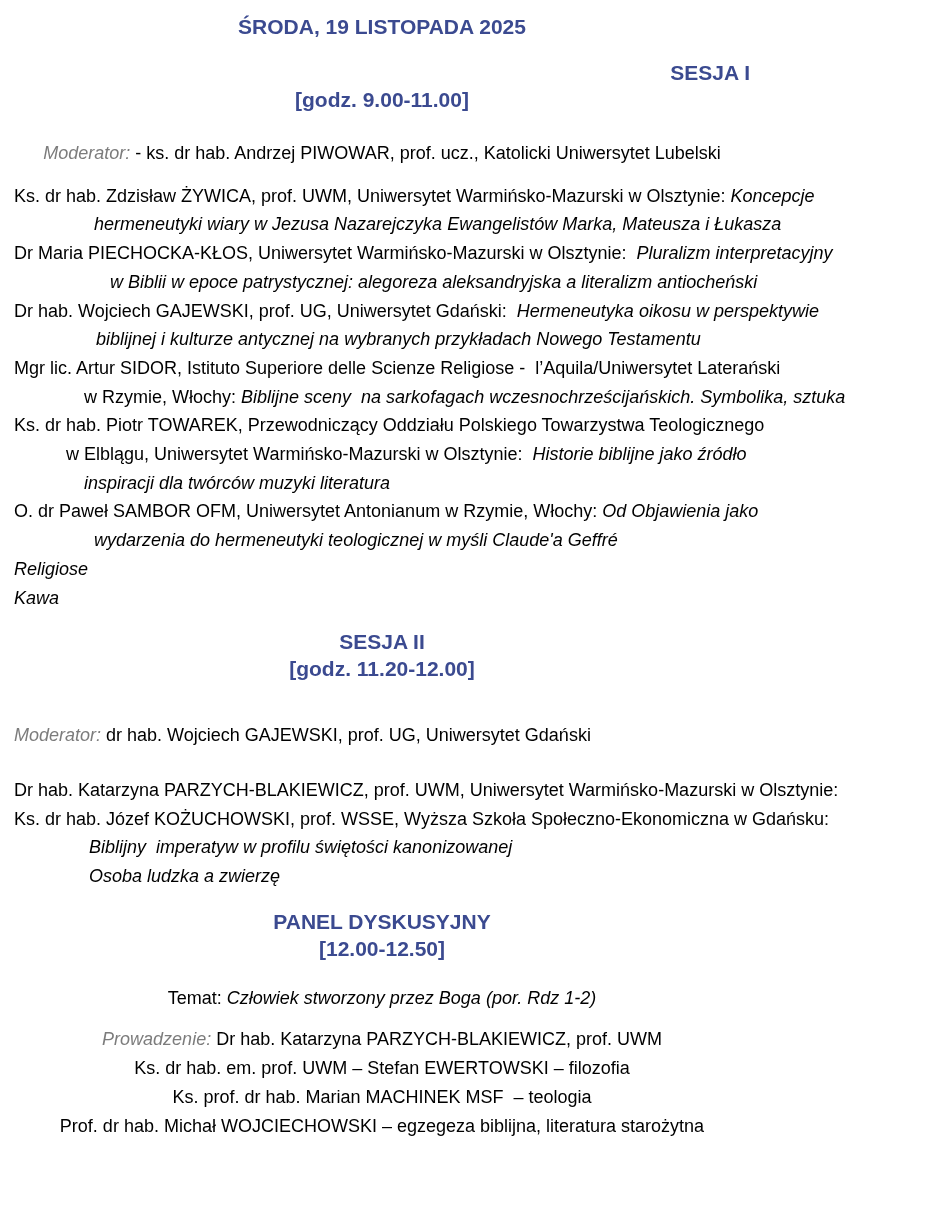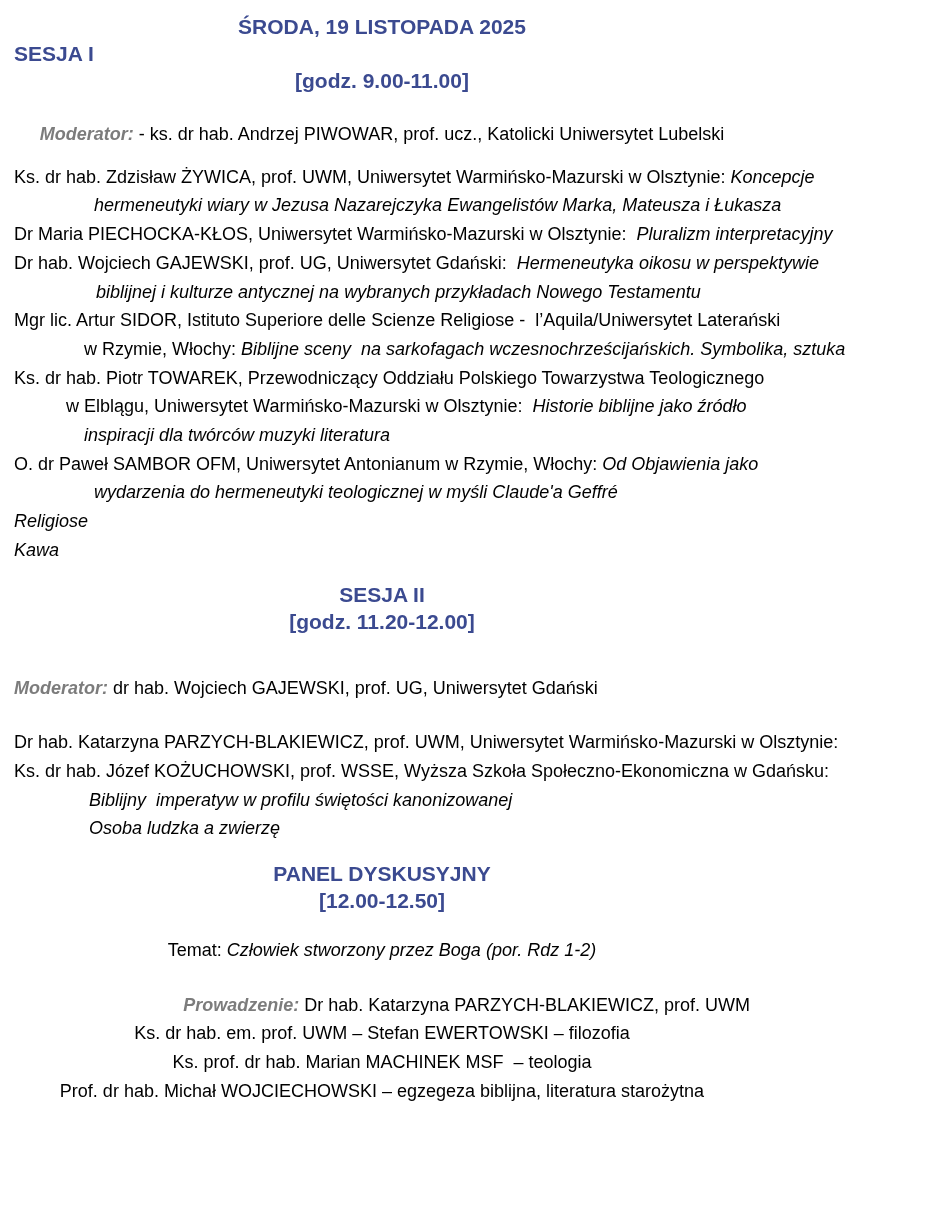--- a/index.html
+++ b/index.html
@@ -30,35 +30,36 @@
   .line.heading{
     font-size:21px;
     line-height:27px;
     font-weight:bold;
     color:var(--blue);
   }
   .seg.plain{font-style:normal;}
   .seg.italic{font-style:italic;}
   .seg.label{
     color:var(--gray);
-    font-weight:bold;
+    font-weight:normal;
     font-style:italic;
   }
 </style>
 </head>
 <body>
 
 <div class="doc">
     <div class="line heading" style="text-align: center;"><span class="seg plain">ŚRODA, 19 LISTOPADA 2025</span></div>
-    <div class="line heading" style="text-align: left; "><span class="seg plain">SESJA I</span></div>
+    <div class="line heading" style="text-align: right; margin-top: 19px;"><span class="seg plain">SESJA I</span></div>
     <div class="line heading" style="text-align: center;"><span class="seg plain">[godz. 9.00-11.00]</span></div>
     <div class="line body" style="text-align: center; margin-top: 26px;"><span class="seg label">Moderator:</span><span class="seg plain"> - ks. dr hab. Andrzej PIWOWAR, prof. ucz., Katolicki Uniwersytet Lubelski</span></div>
     <div class="line body" style="margin-top: 14px;"><span class="seg plain">Ks. dr hab. Zdzisław ŻYWICA, prof. UWM, Uniwersytet Warmińsko-Mazurski w Olsztynie: </span><span class="seg italic">Koncepcje</span></div>
     <div class="line body" style="padding-left: 80px;"><span class="seg italic">hermeneutyki wiary w Jezusa Nazarejczyka Ewangelistów Marka, Mateusza i Łukasza</span></div>
     <div class="line body"><span class="seg plain">Dr Maria PIECHOCKA-KŁOS, Uniwersytet Warmińsko-Mazurski w Olsztynie:  </span><span class="seg italic">Pluralizm interpretacyjny</span></div>
+    <div class="line body" style="padding-left: 96px;"><span class="seg italic">w Biblii w epoce patrystycznej: alegoreza aleksandryjska a literalizm antiocheński</span></div>
     <div class="line body"><span class="seg plain">Dr hab. Wojciech GAJEWSKI, prof. UG, Uniwersytet Gdański:  </span><span class="seg italic">Hermeneutyka oikosu w perspektywie</span></div>
     <div class="line body" style="padding-left: 82px;"><span class="seg italic">biblijnej i kulturze antycznej na wybranych przykładach Nowego Testamentu</span></div>
     <div class="line body"><span class="seg plain">Mgr lic. Artur SIDOR, Istituto Superiore delle Scienze Religiose -  l’Aquila/Uniwersytet Laterański</span></div>
     <div class="line body" style="padding-left: 70px;"><span class="seg plain">w Rzymie, Włochy: </span><span class="seg italic">Biblijne sceny  na sarkofagach wczesnochrześcijańskich. Symbolika, sztuka</span></div>
     <div class="line body"><span class="seg plain">Ks. dr hab. Piotr TOWAREK, Przewodniczący Oddziału Polskiego Towarzystwa Teologicznego</span></div>
     <div class="line body" style="padding-left: 52px;"><span class="seg plain">w Elblągu, Uniwersytet Warmińsko-Mazurski w Olsztynie:  </span><span class="seg italic">Historie biblijne jako źródło</span></div>
     <div class="line body" style="padding-left: 70px;"><span class="seg italic">inspiracji dla twórców muzyki literatura</span></div>
     <div class="line body"><span class="seg plain">O. dr Paweł SAMBOR OFM, Uniwersytet Antonianum w Rzymie, Włochy: </span><span class="seg italic">Od Objawienia jako</span></div>
     <div class="line body" style="padding-left: 80px;"><span class="seg italic">wydarzenia do hermeneutyki teologicznej w myśli Claude'a Geffré</span></div>
     <div class="line body"><span class="seg italic">Religiose</span></div>
@@ -66,17 +67,17 @@
     <div class="line heading" style="text-align: center; margin-top: 16px;"><span class="seg plain">SESJA II</span></div>
     <div class="line heading" style="text-align: center;"><span class="seg plain">[godz. 11.20-12.00]</span></div>
     <div class="line body" style="margin-top: 39px;"><span class="seg label">Moderator:</span><span class="seg plain"> dr hab. Wojciech GAJEWSKI, prof. UG, Uniwersytet Gdański</span></div>
     <div class="line body" style="margin-top: 26px;"><span class="seg plain">Dr hab. Katarzyna PARZYCH-BLAKIEWICZ, prof. UWM, Uniwersytet Warmińsko-Mazurski w Olsztynie:</span></div>
     <div class="line body"><span class="seg plain">Ks. dr hab. Józef KOŻUCHOWSKI, prof. WSSE, Wyższa Szkoła Społeczno-Ekonomiczna w Gdańsku:</span></div>
     <div class="line body" style="padding-left: 75px;"><span class="seg italic">Biblijny  imperatyw w profilu świętości kanonizowanej</span></div>
     <div class="line body" style="padding-left: 75px;"><span class="seg italic">Osoba ludzka a zwierzę</span></div>
     <div class="line heading" style="text-align: center; margin-top: 17px;"><span class="seg plain">PANEL DYSKUSYJNY</span></div>
     <div class="line heading" style="text-align: center;"><span class="seg plain">[12.00-12.50]</span></div>
     <div class="line body" style="text-align: center; margin-top: 22px;"><span class="seg plain">Temat: </span><span class="seg italic">Człowiek stworzony przez Boga (por. Rdz 1-2)</span></div>
-    <div class="line body" style="text-align: right; margin-top: 26px;"><span class="seg label">Prowadzenie:</span><span class="seg plain"> Dr hab. Katarzyna PARZYCH-BLAKIEWICZ, prof. UWM</span></div>
+    <div class="line body" style="text-align: center; margin-top: 13px;"><span class="seg label">Prowadzenie:</span><span class="seg plain"> Dr hab. Katarzyna PARZYCH-BLAKIEWICZ, prof. UWM</span></div>
     <div class="line body" style="text-align: center;"><span class="seg plain">Ks. dr hab. em. prof. UWM – Stefan EWERTOWSKI – filozofia</span></div>
     <div class="line body" style="text-align: center;"><span class="seg plain">Ks. prof. dr hab. Marian MACHINEK MSF  – teologia</span></div>
     <div class="line body" style="text-align: center;"><span class="seg plain">Prof. dr hab. Michał WOJCIECHOWSKI – egzegeza biblijna, literatura starożytna</span></div>
   </div>
 
 </body></html>

